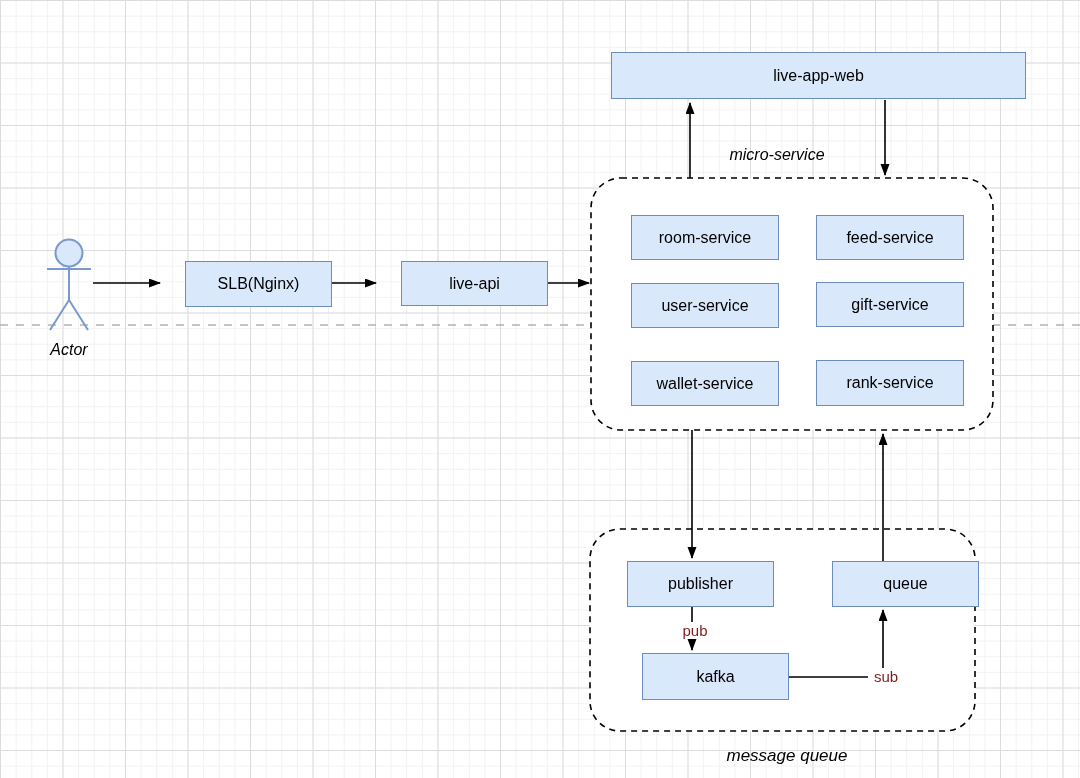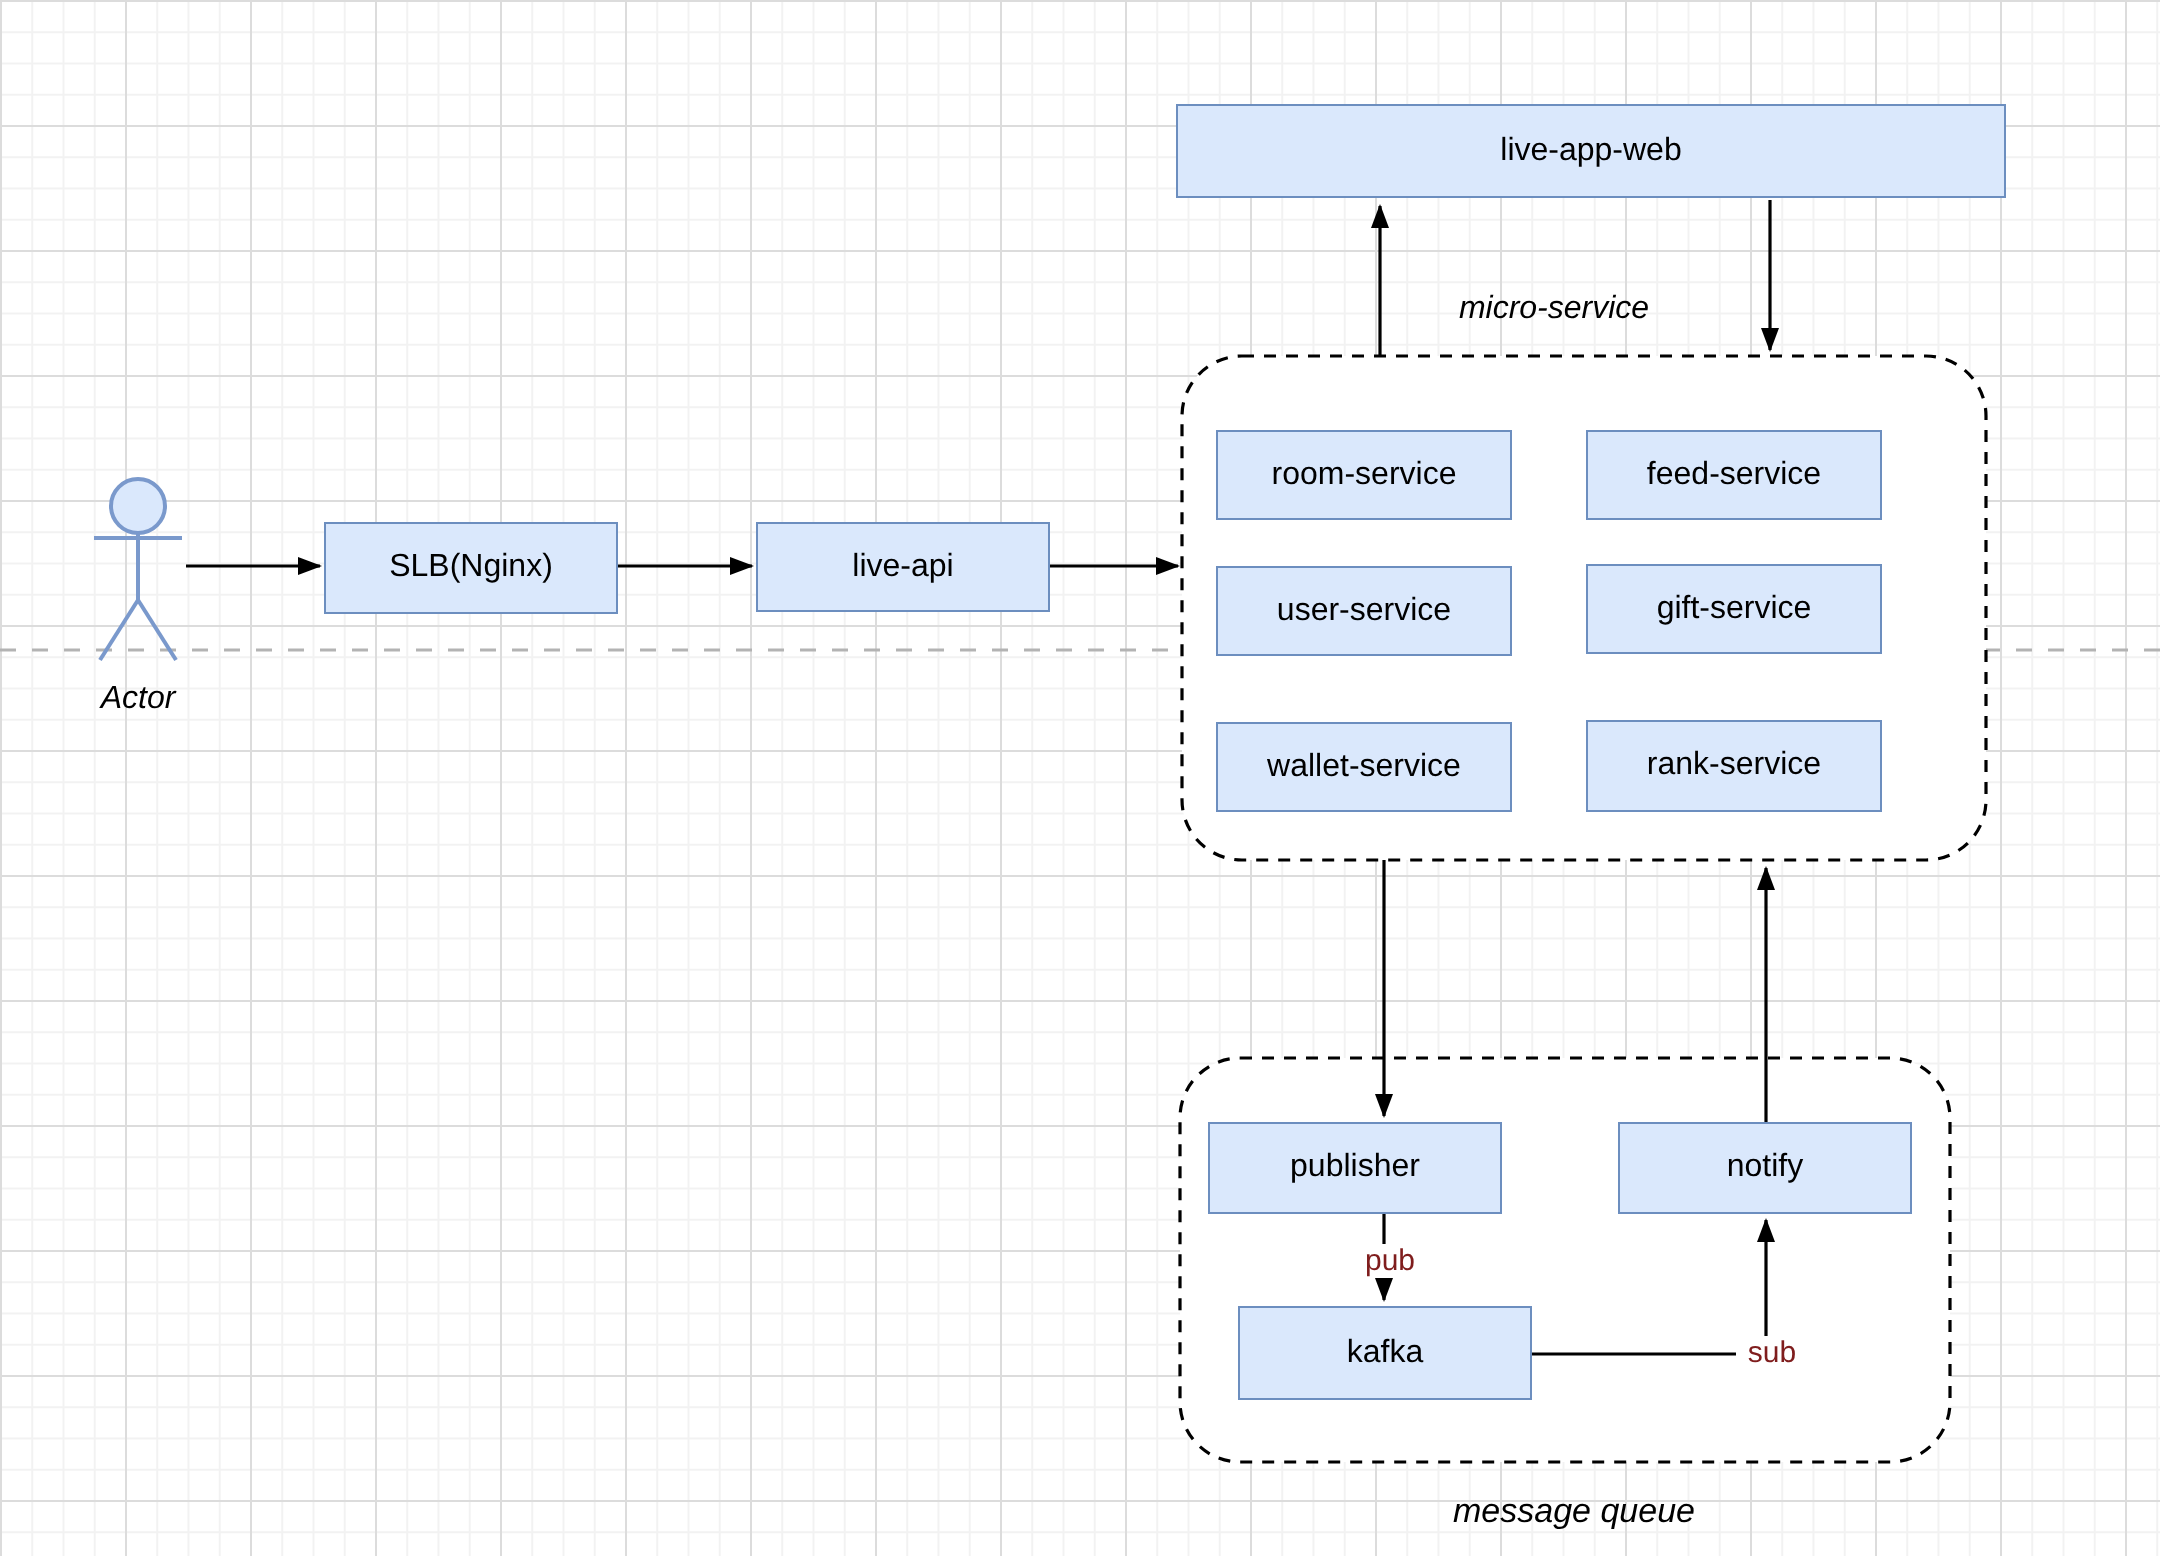--- a/index.html
+++ b/index.html
@@ -29,20 +29,21 @@
   .node {
     position: absolute;
     background: #dae8fc;
     border: 1px solid #6c8ebf;
     display: flex;
     align-items: center;
     justify-content: center;
     font-size: 16px;
     color: #000;
     box-sizing: border-box;
+    margin-left: 23px;
   }
   .label {
     position: absolute;
     font-size: 16px;
     color: #000;
     text-align: center;
     white-space: nowrap;
     font-style: italic;
   }
   .edge-label {
@@ -110,21 +111,21 @@
   <div class="node" style="left:608px; top:283px; width:148px; height:45px;">user-service</div>
 
   <div class="node" style="left:793px; top:282px; width:148px; height:45px;">gift-service</div>
 
   <div class="node" style="left:608px; top:361px; width:148px; height:45px;">wallet-service</div>
 
   <div class="node" style="left:793px; top:360px; width:148px; height:46px;">rank-service</div>
 
   <div class="node" style="left:604px; top:561px; width:147px; height:46px;">publisher</div>
 
-  <div class="node" style="left:809px; top:561px; width:147px; height:46px;">notify</div>
+  <div class="node" style="left:809px; top:561px; width:147px; height:46px;">queue</div>
 
   <div class="node" style="left:619px; top:653px; width:147px; height:47px;">kafka</div>
 
   <div class="label" style="left:29px; top:341px; width:80px;">Actor</div>
 
   <div class="label" style="left:697px; top:146px; width:160px;">micro-service</div>
 
   <div class="label" style="left:707px; top:746px; width:160px; font-size:17px;">message queue</div>
 
   <div class="edge-label" style="left:678px; top:622px; width:30px;">pub</div>

